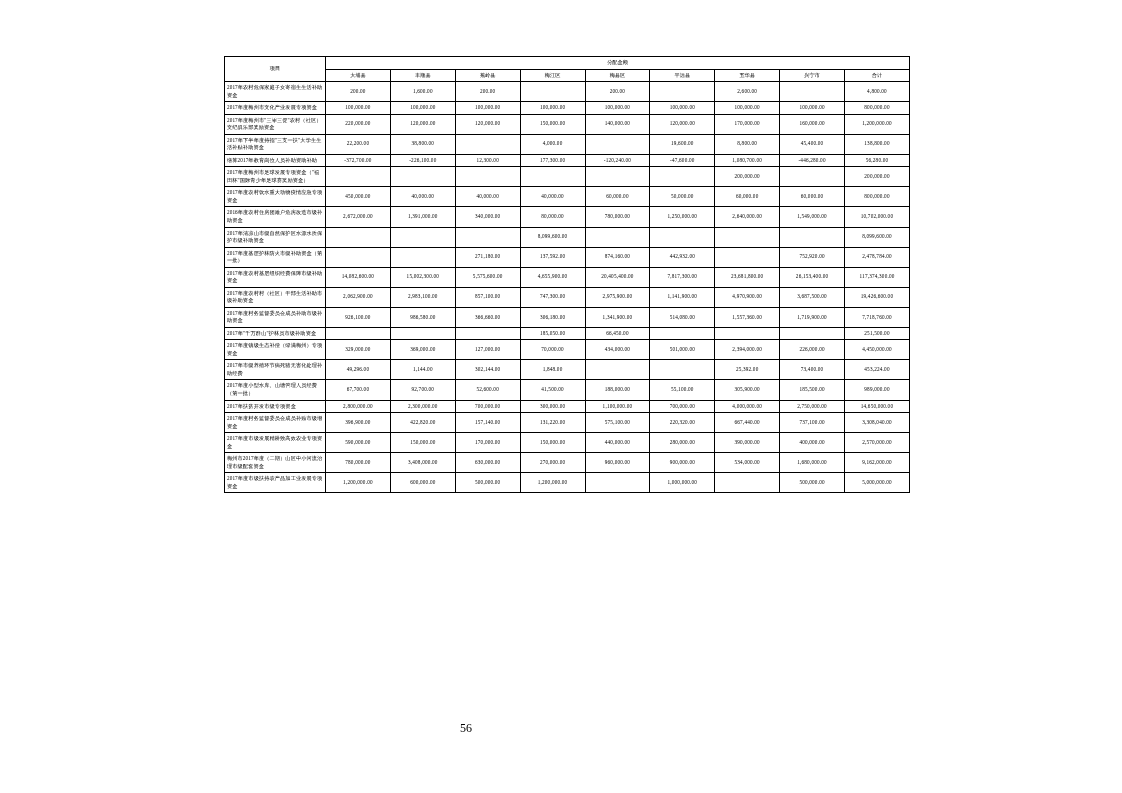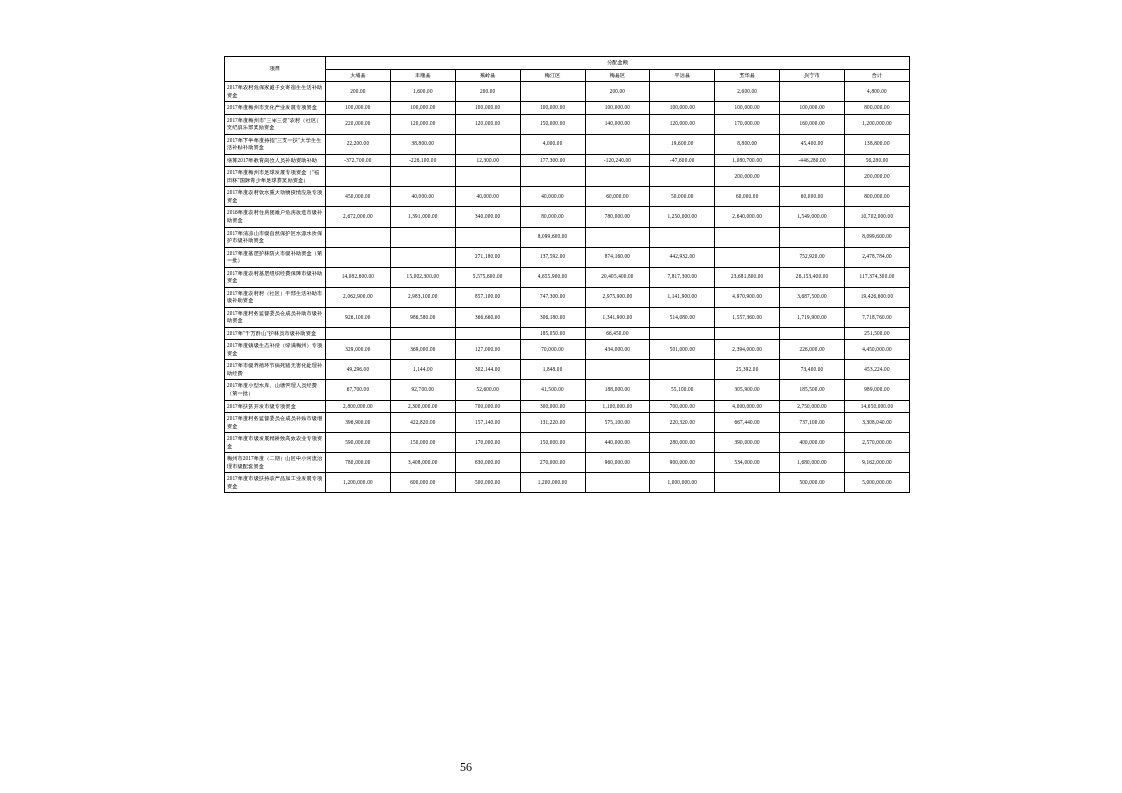--- a/index.html
+++ b/index.html
@@ -63,21 +63,21 @@
     font-family: "Liberation Serif", "DejaVu Serif", serif;
     letter-spacing: 0.2px;
     white-space: nowrap;
   }
   .col-sub {
     width: 64.3px;
   }
   .page-number {
     position: absolute;
     left: 0;
-    top: 760px;
+    top: 721px;
     width: 932px;
     text-align: center;
     font-size: 12px;
     font-family: "Liberation Serif", "DejaVu Serif", serif;
   }
 </style>
 </head>
 <body>
 
 <div class="page">

